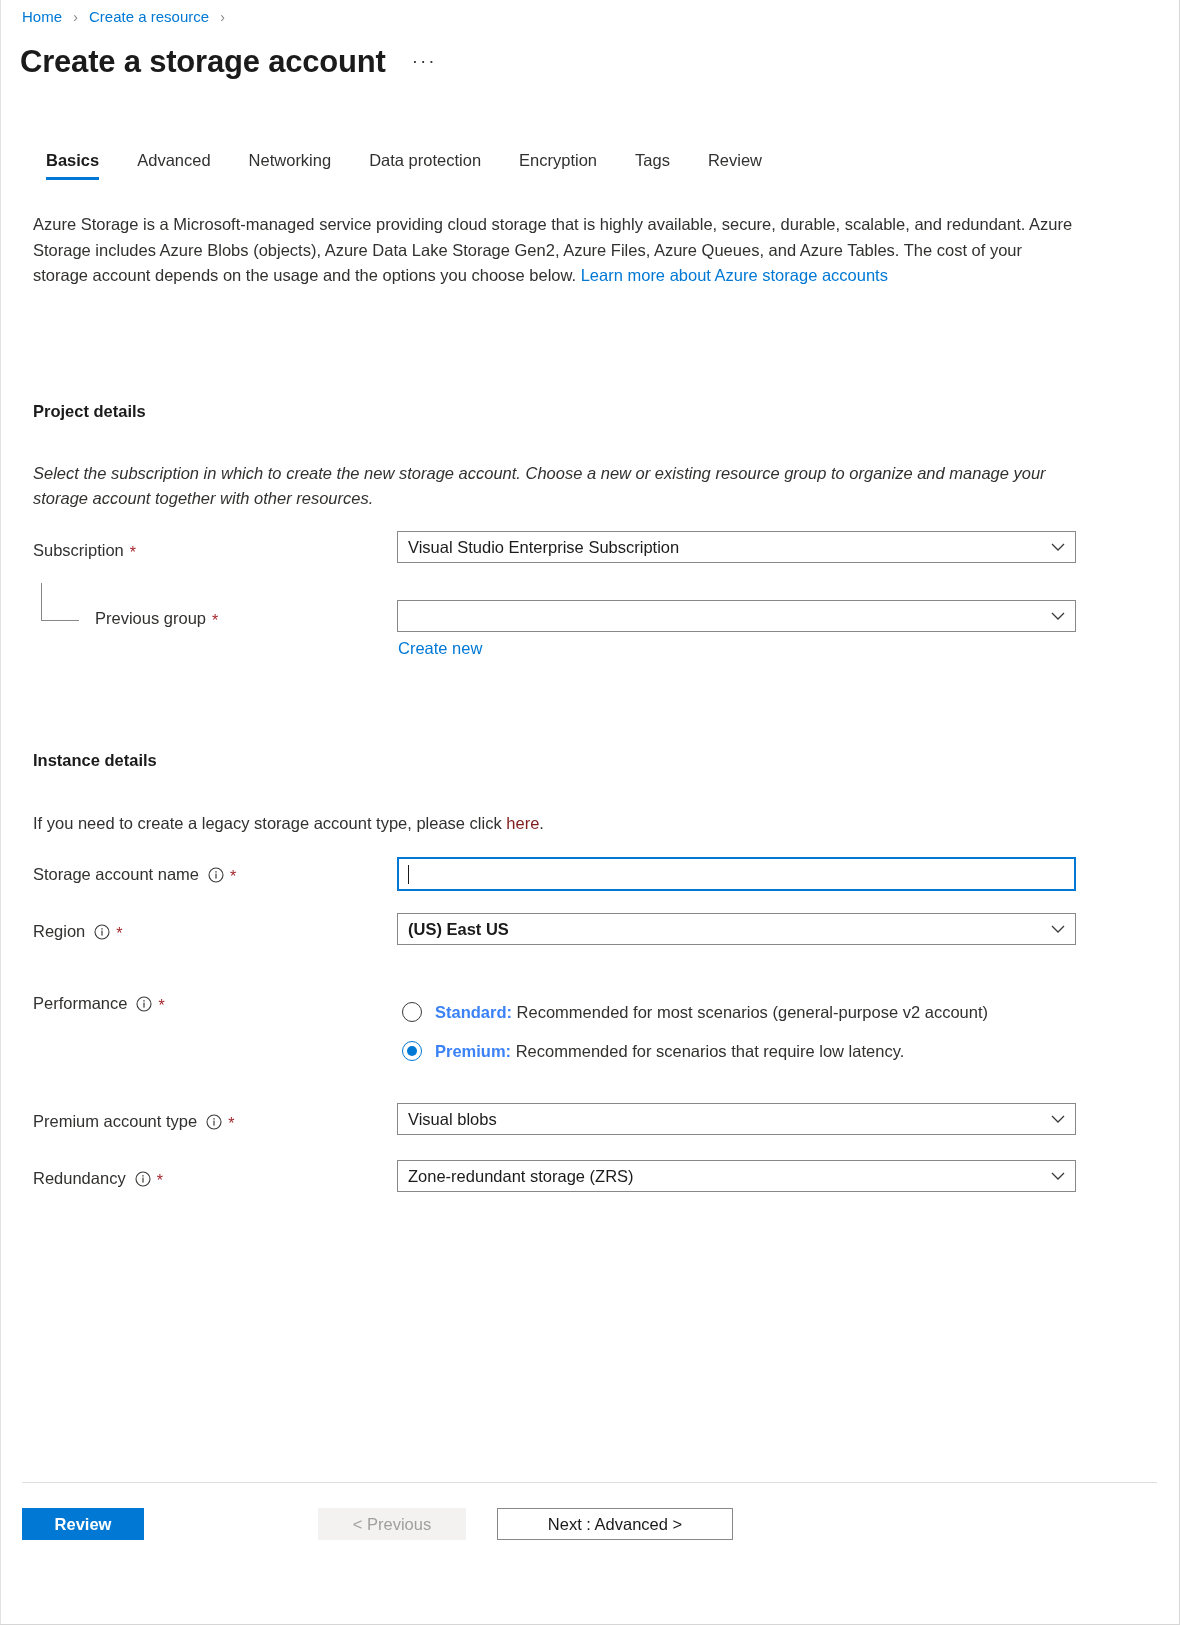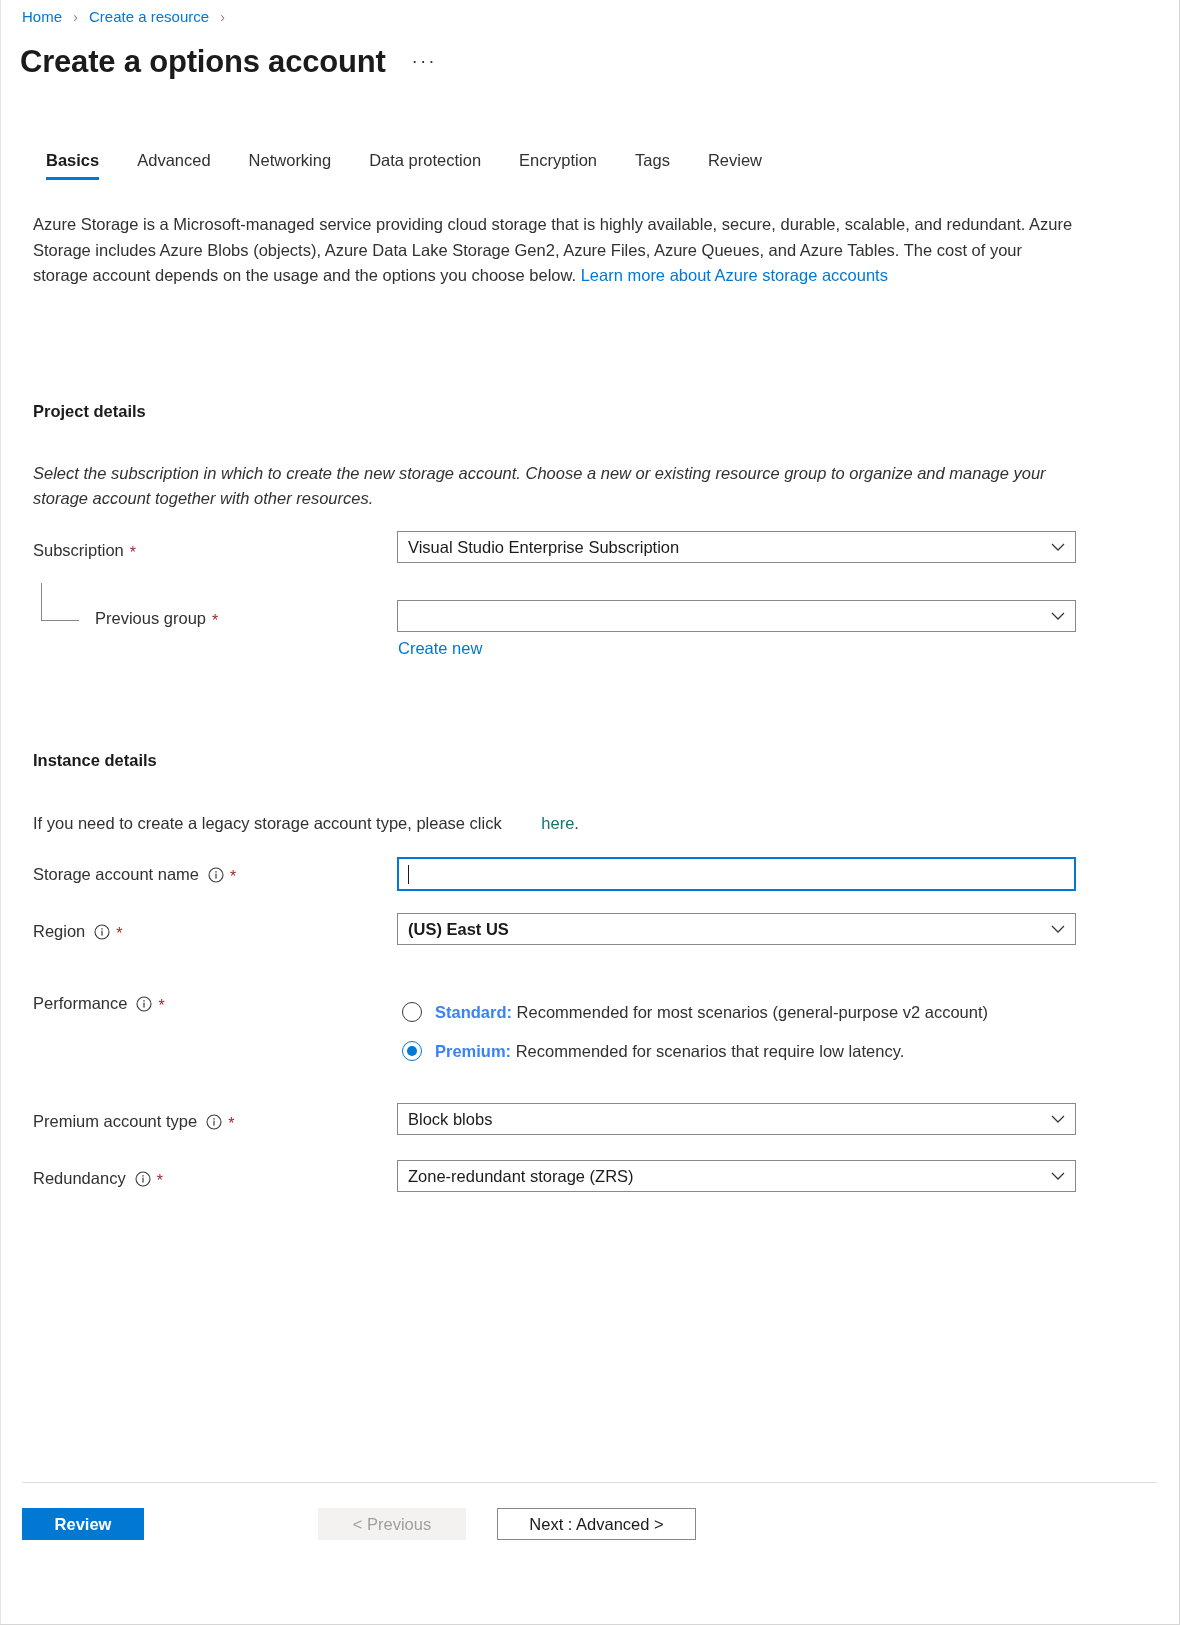--- a/index.html
+++ b/index.html
@@ -123,21 +123,21 @@
     color: #1b1b1b;
   }
   .section-desc {
     position: absolute;
     left: 33px;
     width: 1040px;
     font-size: 16.5px;
     line-height: 25px;
     color: #323130;
   }
-  .section-desc a { color: #0f766e; text-decoration: none; cursor: pointer; margin-left: 35px; }
+  .section-desc a { color: #7f1d1d; text-decoration: none; cursor: pointer; }
 
   
   .row-label {
     position: absolute;
     left: 33px;
     font-size: 16.5px;
     color: #323130;
     display: flex;
     align-items: center;
     white-space: nowrap;
@@ -278,41 +278,41 @@
     font-weight: 600;
   }
   .btn-disabled {
     left: 318px; top: 1508px;
     width: 148px;
     background: #f3f2f1;
     color: #a19f9d;
   }
   .btn-default {
     left: 497px; top: 1508px;
-    width: 199px;
+    width: 236px;
     background: #ffffff;
     color: #1b1b1b;
     border: 1px solid #8a8886;
   }
 </style>
 </head>
 <body>
 
 <div class="blade">
   <div class="blade-left-edge"></div>
 
   <div class="breadcrumb">
     <a>Home</a>
     <span class="sep">›</span>
     <a>Create a resource</a>
     <span class="sep">›</span>
   </div>
 
   <div class="title-row">
-    <div class="page-title">Create a options account</div>
+    <div class="page-title">Create a storage account</div>
     <div class="ellipsis-btn">···</div>
   </div>
 
   <div class="tabs">
     <div class="tab active">Basics</div>
     <div class="tab">Advanced</div>
     <div class="tab">Networking</div>
     <div class="tab">Data protection</div>
     <div class="tab">Encryption</div>
     <div class="tab">Tags</div>
@@ -422,21 +422,21 @@
     <span class="info-icon">
       <svg viewBox="0 0 16 16" width="16" height="16">
           <circle cx="8" cy="8" r="7" fill="none" stroke="#3b3a39" stroke-width="1.1"></circle>
           <rect x="7.4" y="6.6" width="1.2" height="5" fill="#3b3a39"></rect>
           <rect x="7.4" y="4.1" width="1.2" height="1.5" fill="#3b3a39"></rect>
         </svg>
     </span>
     <span class="req">*</span>
   </div>
   <div class="field" style="top:1103px;">
-    <span class="val">Block blobs</span>
+    <span class="val">Visual blobs</span>
     <span class="chev">
       <svg viewBox="0 0 14 14" width="14" height="14">
           <path d="M1 4 L7 10 L13 4" fill="none" stroke="#3b3a39" stroke-width="1.3"></path>
         </svg>
     </span>
   </div>
 
   <div class="row-label" style="top:1169px;">
     <span>Redundancy</span>
     <span class="info-icon">

